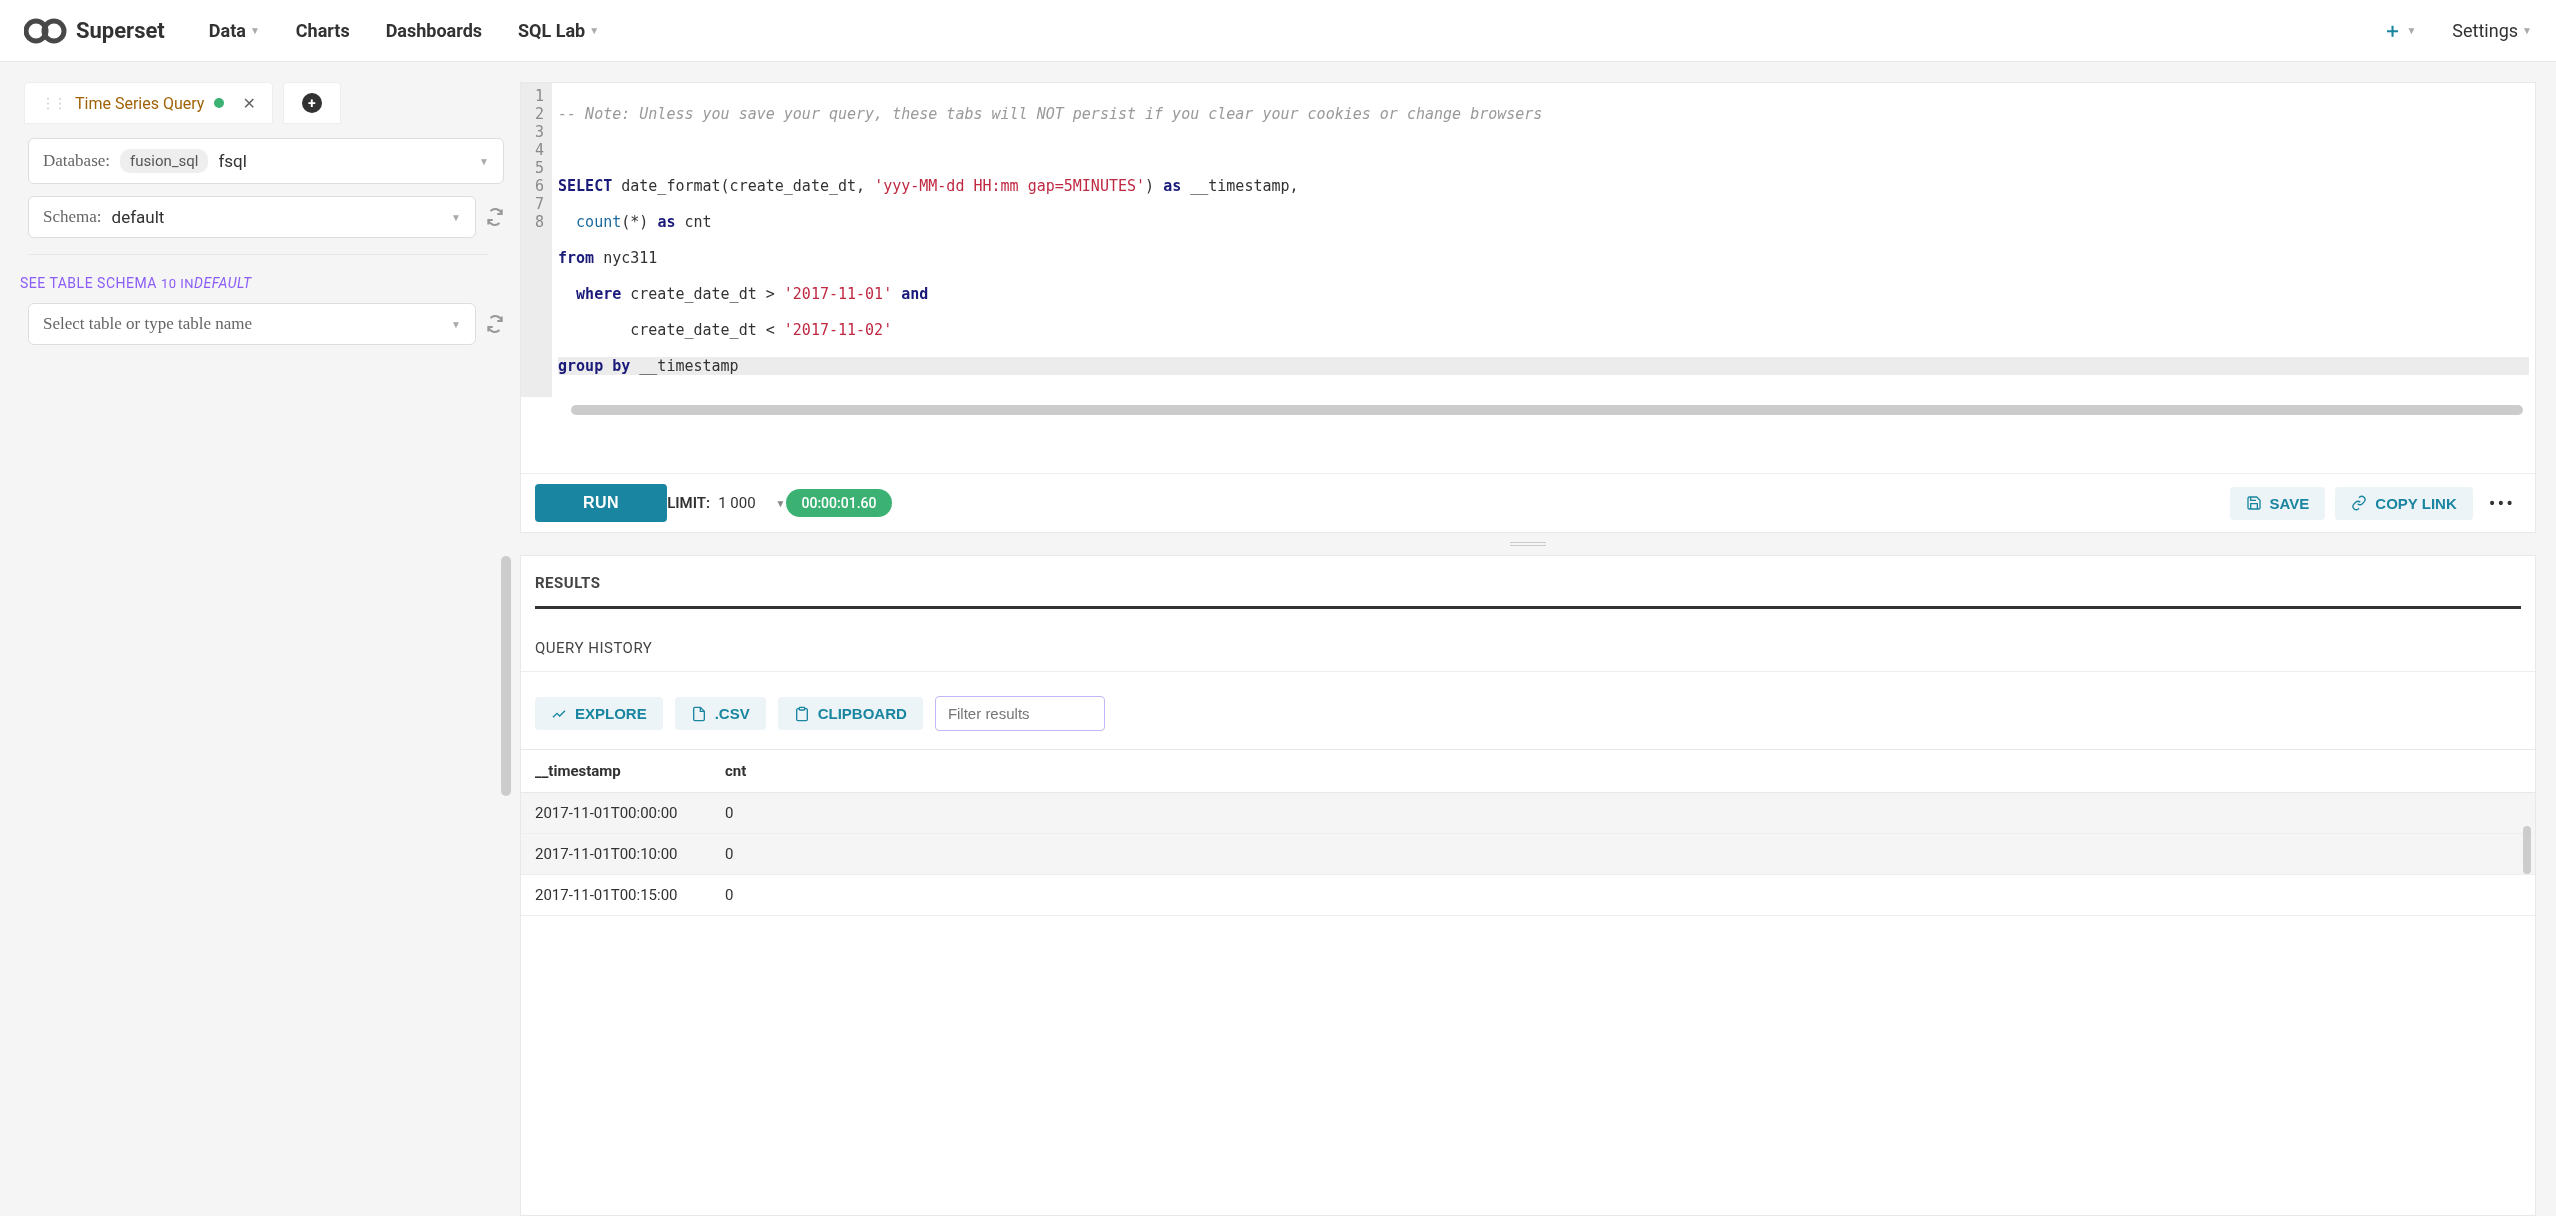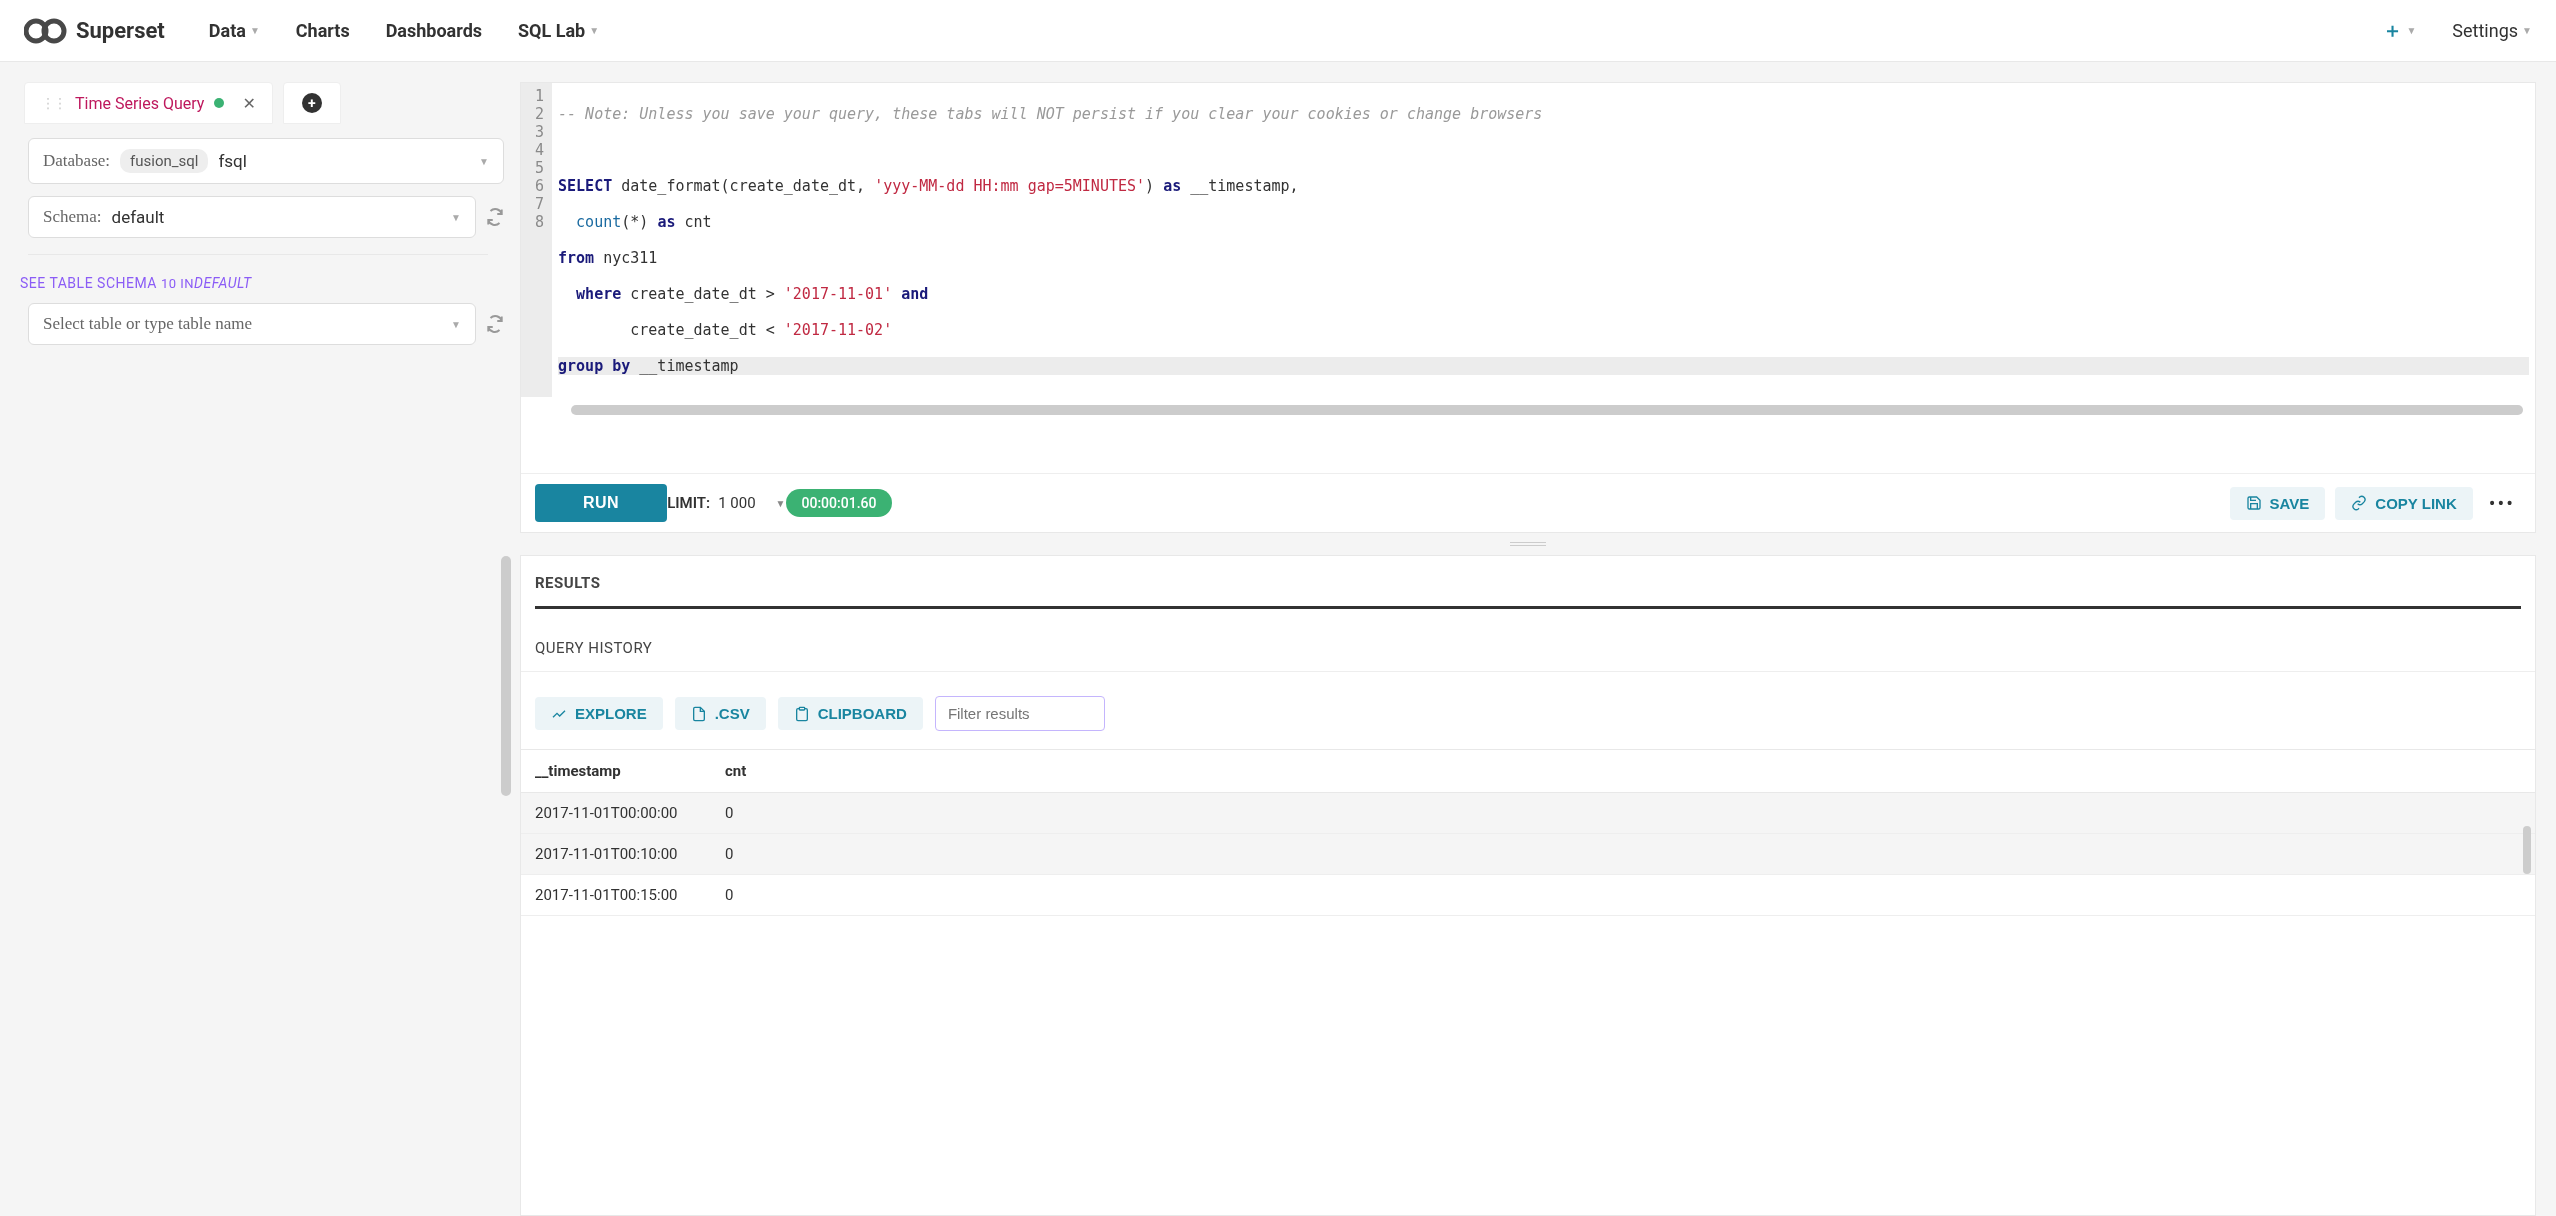--- a/index.html
+++ b/index.html
@@ -18,21 +18,21 @@
 
 
 .content { display: flex; background: #f5f5f5; min-height: calc(100vh - 62px); padding-top: 20px; }
 .left-panel { width: 520px; padding: 0 16px 0 12px; }
 .right-panel { flex: 1; padding-right: 20px; display: flex; flex-direction: column; }
 
 
 .tabs-row { display: flex; gap: 10px; margin-bottom: 14px; margin-left: 12px; }
 .tab { background: #fff; padding: 10px 16px; display: flex; align-items: center; gap: 10px; border: 1px solid #eee; border-radius: 4px 4px 0 0; }
 .tab-drag { color: #ccc; font-size: 14px; letter-spacing: -2px; }
-.tab-title { color: #be185d; font-size: 16px; }
+.tab-title { color: #a16207; font-size: 16px; }
 .tab-dot { width: 10px; height: 10px; border-radius: 50%; background: #3bb273; }
 .tab-close { color: #666; font-size: 16px; cursor: pointer; margin-left: 8px; }
 .tab-add { background: #fff; padding: 10px 18px; border: 1px solid #eee; border-radius: 4px 4px 0 0; cursor: pointer; }
 .tab-add-circle { width: 20px; height: 20px; border-radius: 50%; background: #323232; color: #fff; display: flex; align-items: center; justify-content: center; font-size: 14px; font-weight: 700; }
 
 
 .select-row { display: flex; align-items: center; gap: 10px; margin: 0 0 12px 16px; }
 .select-box { flex: 1; background: #fff; border: 1px solid #ddd; border-radius: 6px; padding: 10px 14px; display: flex; align-items: center; gap: 10px; font-size: 17px; color: #666; position: relative; }
 .select-label { color: #666; font-family: Liberation Serif, serif; }
 .select-tag { background: #eee; padding: 3px 10px; border-radius: 10px; font-size: 15px; color: #555; }

